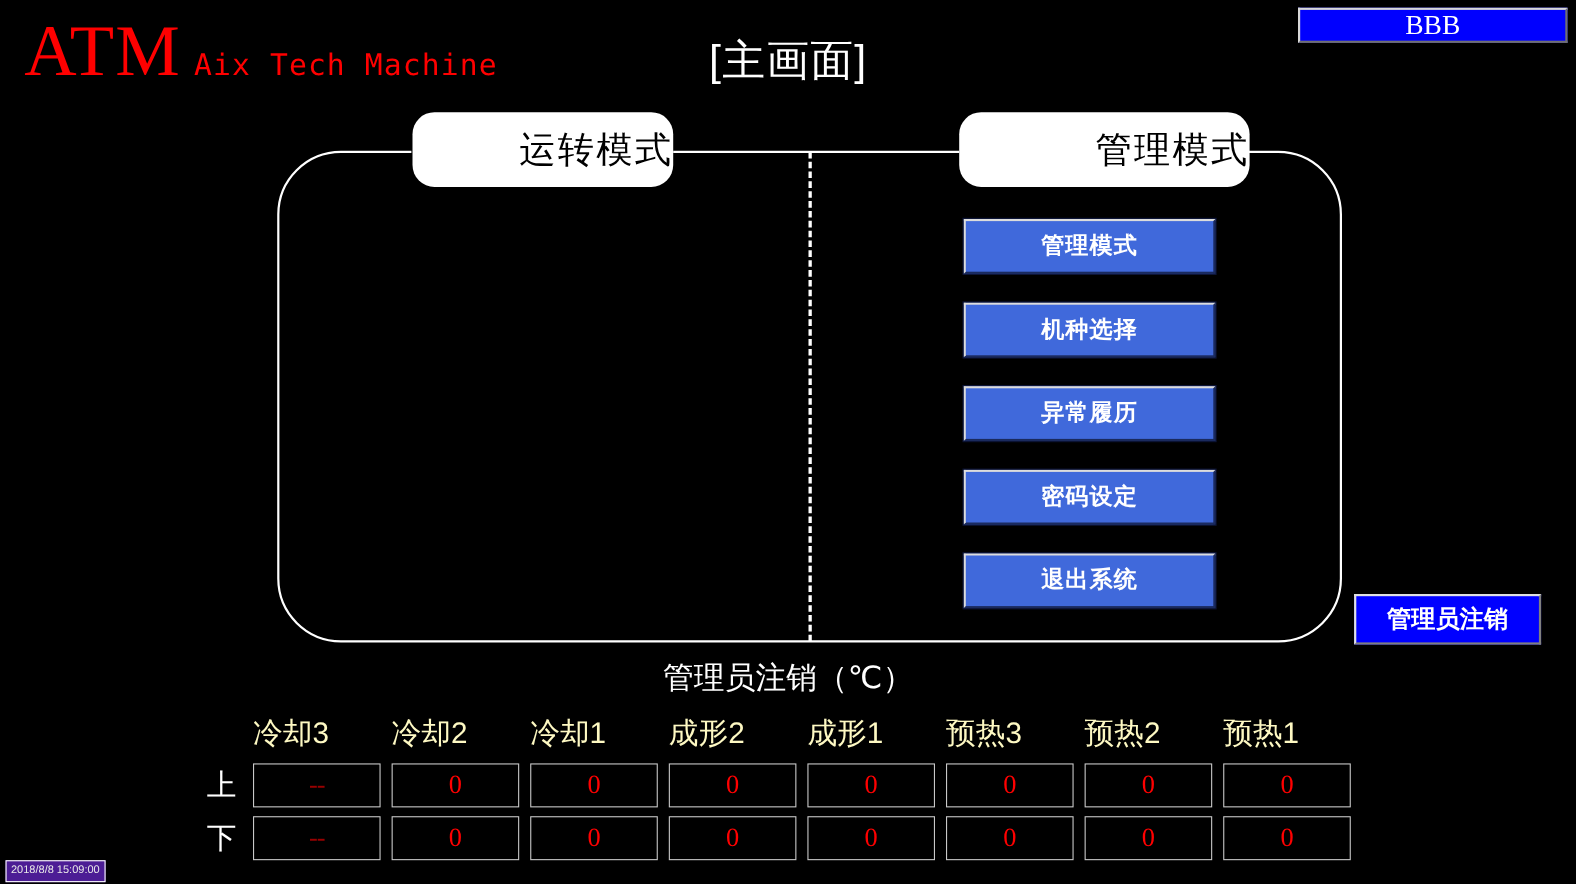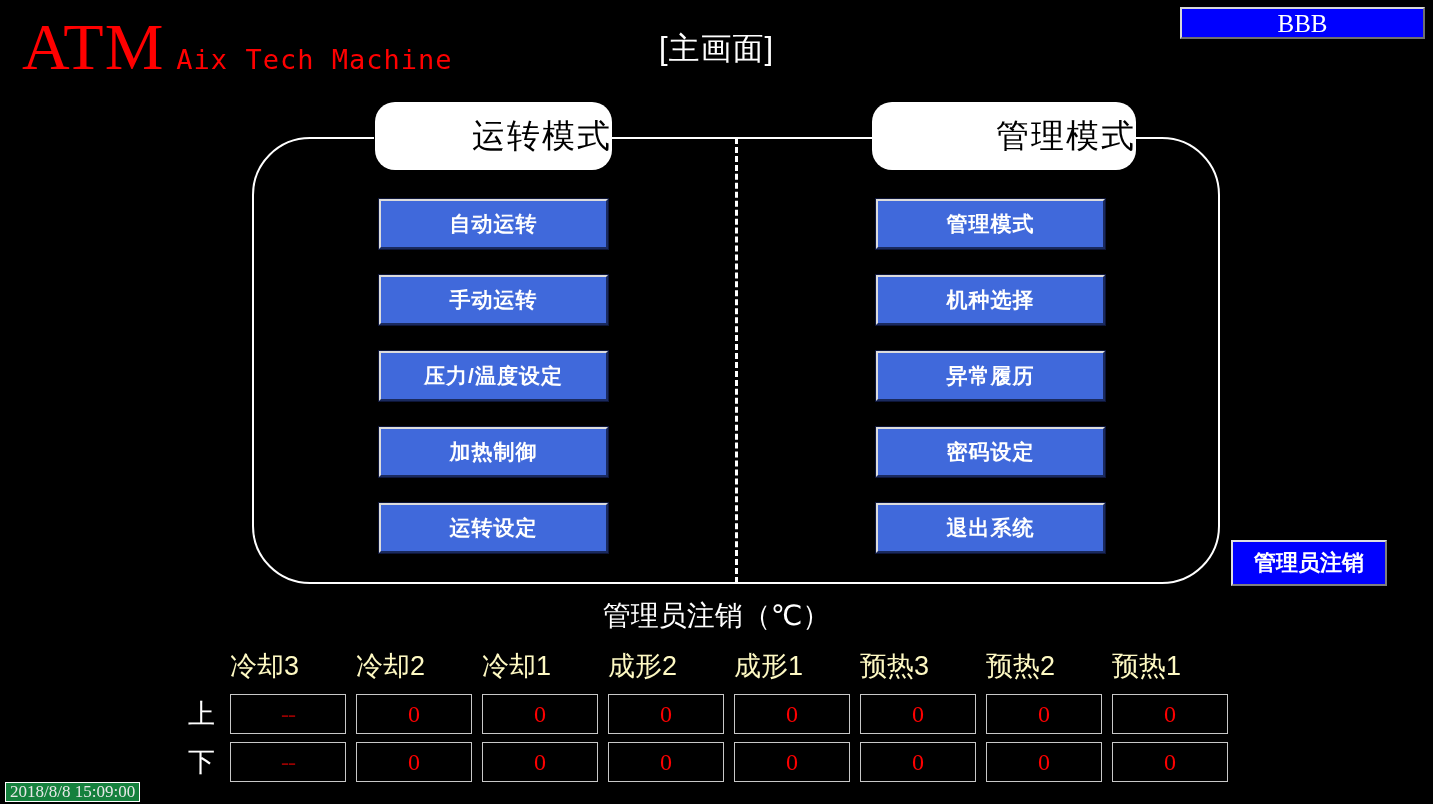--- a/index.html
+++ b/index.html
@@ -44,21 +44,21 @@
   }
 
   
   #page-title {
     position: absolute;
     left: 0;
     top: 28px;
     width: 1433px;
     text-align: center;
     color: #FFFFFF;
-    font-size: 31px;
+    font-size: 39px;
     font-family: "Liberation Sans", "DejaVu Sans", sans-serif;
     letter-spacing: 1px;
   }
 
   
   #bbb-button {
     position: absolute;
     right: 8px;
     top: 7px;
     width: 245px;
@@ -150,21 +150,21 @@
     outline: 1px solid #0d1538;
     margin-bottom: 26px;
   }
   .menu-btn:last-child { margin-bottom: 0; }
 
   
   #admin-logout {
     position: absolute;
     left: 1231px;
     top: 540px;
-    width: 156px;
+    width: 170px;
     height: 46px;
     background: #0000FF;
     color: #FFFFFF;
     font-size: 22px;
     line-height: 42px;
     text-align: center;
     font-family: "Liberation Sans", "DejaVu Sans", sans-serif;
     font-weight: bold;
     box-sizing: border-box;
     border: 2px solid #B0B0B0;
@@ -225,23 +225,23 @@
     letter-spacing: -1px;
   }
 
   
   #timestamp {
     position: absolute;
     left: 5px;
     top: 782px;
     border: 1px solid #FFFFFF;
     color: #E8E8E8;
-    background: #15803d;
-    font-family: Liberation Serif, serif;
-    font-size: 17px;
+    background: #4c1d95;
+    font-family: Liberation Sans, sans-serif;
+    font-size: 10px;
     line-height: 16px;
     padding: 1px 4px;
   }
 </style>
 </head>
 <body>
 
 <div id="screen">
 
   <div id="logo-wrap">
@@ -254,27 +254,20 @@
   <div id="bbb-button">BBB</div>
 
   <div id="panel-frame"></div>
   <div class="frame-cap" id="cap-left"></div>
   <div class="frame-cap" id="cap-right"></div>
   <div id="divider"></div>
 
   <div class="mode-header" id="mode-header-left">运转模式</div>
   <div class="mode-header" id="mode-header-right">管理模式</div>
 
-  <div class="btn-col" id="btn-col-left">
-    <div class="menu-btn">自动运转</div>
-    <div class="menu-btn">手动运转</div>
-    <div class="menu-btn">压力/温度设定</div>
-    <div class="menu-btn">加热制御</div>
-    <div class="menu-btn">运转设定</div>
-  </div>
 
   <div class="btn-col" id="btn-col-right">
     <div class="menu-btn">管理模式</div>
     <div class="menu-btn">机种选择</div>
     <div class="menu-btn">异常履历</div>
     <div class="menu-btn">密码设定</div>
     <div class="menu-btn">退出系统</div>
   </div>
 
   <div id="admin-logout">管理员注销</div>

